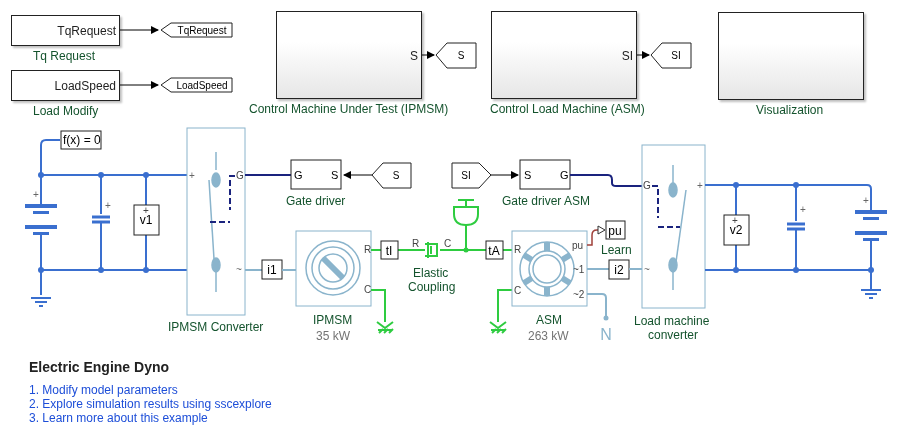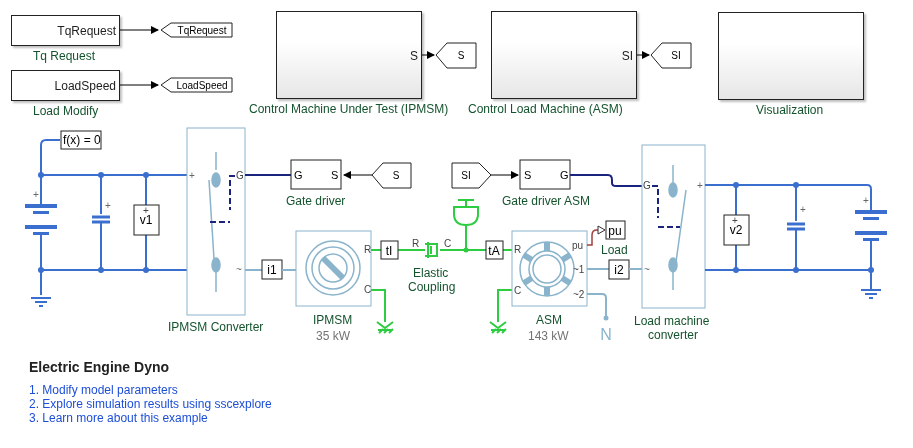--- a/index.html
+++ b/index.html
@@ -29,21 +29,21 @@
 <div class="lbl" style="left:33px;top:104px;">Load Modify</div>
 
 <div class="blk sub" style="left:276px;top:11px;width:146px;height:88px;">
   <span style="position:absolute;right:3px;top:37px;">S</span>
 </div>
 <div class="lbl" style="left:249px;top:102px;">Control Machine Under Test (IPMSM)</div>
 
 <div class="blk sub" style="left:491px;top:11px;width:146px;height:88px;">
   <span style="position:absolute;right:3px;top:37px;">SI</span>
 </div>
-<div class="lbl" style="left:468px;top:102px;">Control Load Machine (ASM)</div>
+<div class="lbl" style="left:490px;top:102px;">Control Load Machine (ASM)</div>
 
 <div class="blk sub" style="left:718px;top:12px;width:146px;height:88px;"></div>
 <div class="lbl" style="left:756px;top:103px;">Visualization</div>
 
 <svg class="abs" style="left:0;top:0;" width="913" height="448">
   <defs>
     <marker id="arr" markerWidth="8" markerHeight="8" refX="7" refY="4" orient="auto">
       <path d="M0,0 L8,4 L0,8 z" fill="#000"></path>
     </marker>
   </defs>
@@ -325,21 +325,21 @@
 </svg>
 
 <div class="lbl" style="left:286px;top:194px;">Gate driver</div>
 <div class="lbl" style="left:502px;top:194px;">Gate driver ASM</div>
 <div class="lbl" style="left:168px;top:320px;">IPMSM Converter</div>
 <div class="lbl" style="left:313px;top:313px;">IPMSM</div>
 <div class="lbl gray" style="left:316px;top:329px;">35 kW</div>
 <div class="lbl" style="left:413px;top:266px;">Elastic</div>
 <div class="lbl" style="left:408px;top:280px;">Coupling</div>
 <div class="lbl" style="left:536px;top:313px;">ASM</div>
-<div class="lbl gray" style="left:528px;top:329px;">143 kW</div>
-<div class="lbl" style="left:601px;top:243px;">Load</div>
+<div class="lbl gray" style="left:528px;top:329px;">263 kW</div>
+<div class="lbl" style="left:601px;top:243px;">Learn</div>
 <div class="lbl" style="left:634px;top:314px;">Load machine</div>
 <div class="lbl" style="left:648px;top:328px;">converter</div>
 
 <div class="title">Electric Engine Dyno</div>
 <div class="link" style="top:383px;">1. Modify model parameters</div>
 <div class="link" style="top:397px;">2. Explore simulation results using sscexplore</div>
 <div class="link" style="top:411px;text-align:right;">3. Learn more about this example</div>
 
 </body></html>

